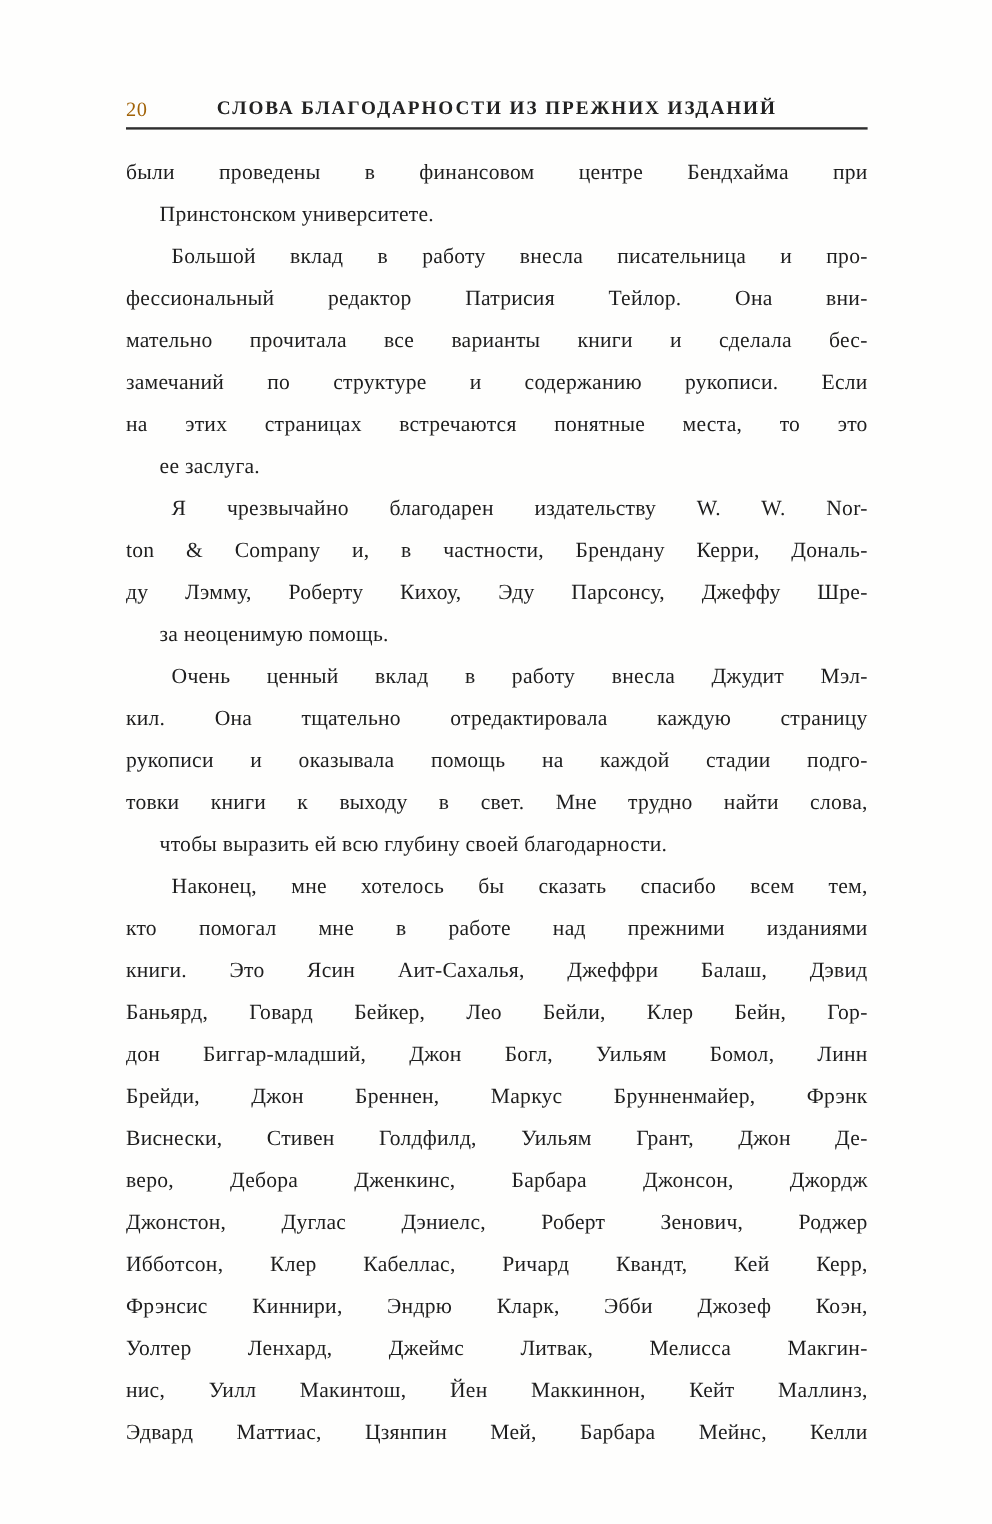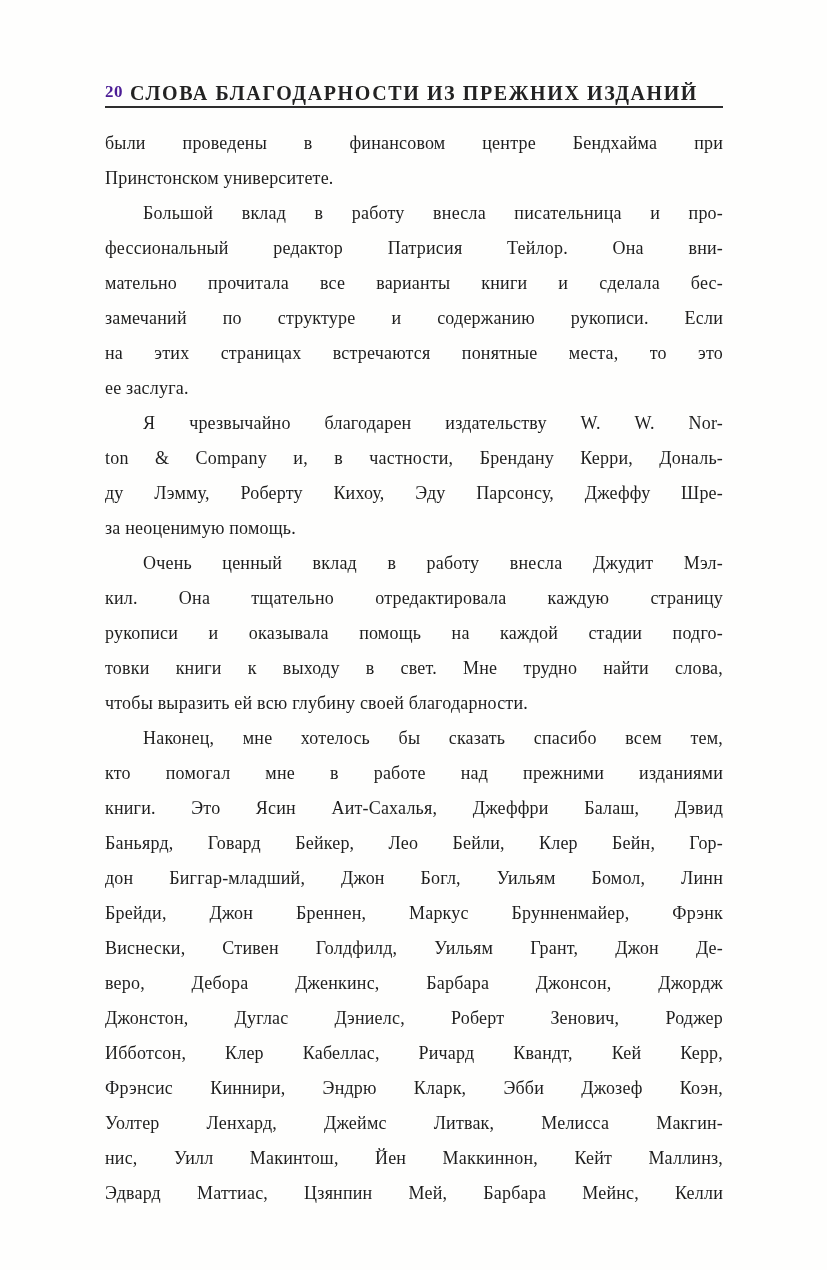--- a/index.html
+++ b/index.html
@@ -23,28 +23,28 @@
     top: 82px;
     left: 105px;
     width: 618px;
     height: 22px;
   }
   .page-number {
     position: absolute;
     left: 0;
     top: 0;
     font-size: 17px;
-    font-weight: bold;
+    font-weight: normal;
     letter-spacing: 0.5px;
-    color: #4c1d95;
+    color: #a16207;
   }
   .head-title {
     display: block;
     text-align: center;
-    font-size: 20px;
+    font-size: 16px;
     font-weight: bold;
     letter-spacing: 1.6px;
     color: #222;
     white-space: nowrap;
   }
   .head-rule {
     position: absolute;
     top: 106px;
     left: 105px;
     width: 618px;
@@ -67,20 +67,21 @@
     line-height: 35px;
     height: 35px;
     letter-spacing: 0.2px;
     text-align: justify;
     text-align-last: justify;
     white-space: normal;
     color: #1e1e1e;
   }
   .line.para-end {
     text-align-last: left;
+    margin-left: 28px;
   }
   .line.indent {
     text-indent: 38px;
   }
 </style>
 </head>
 <body>
 
 <div class="page">
 

